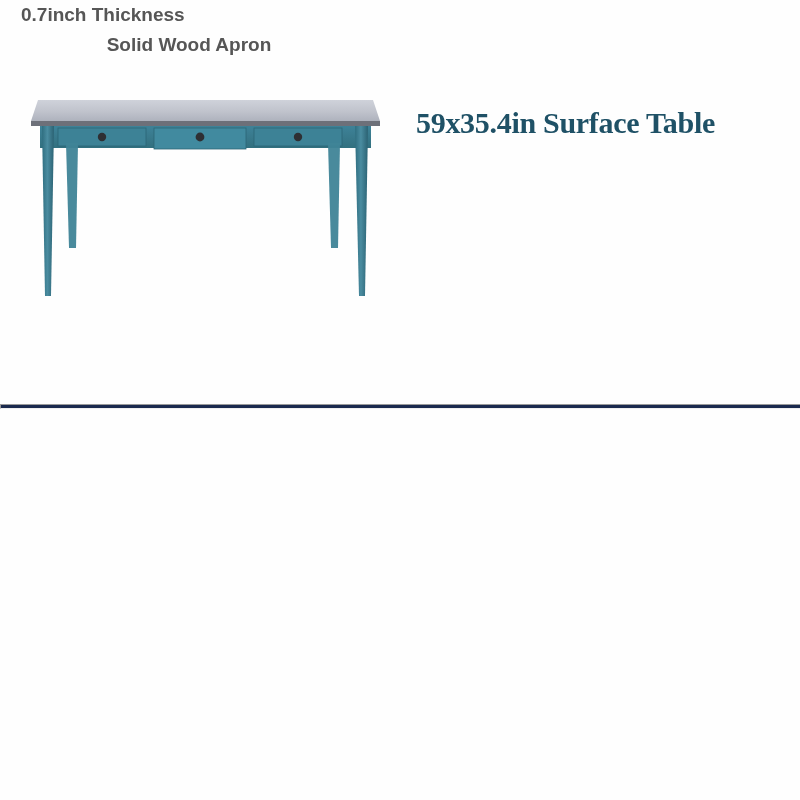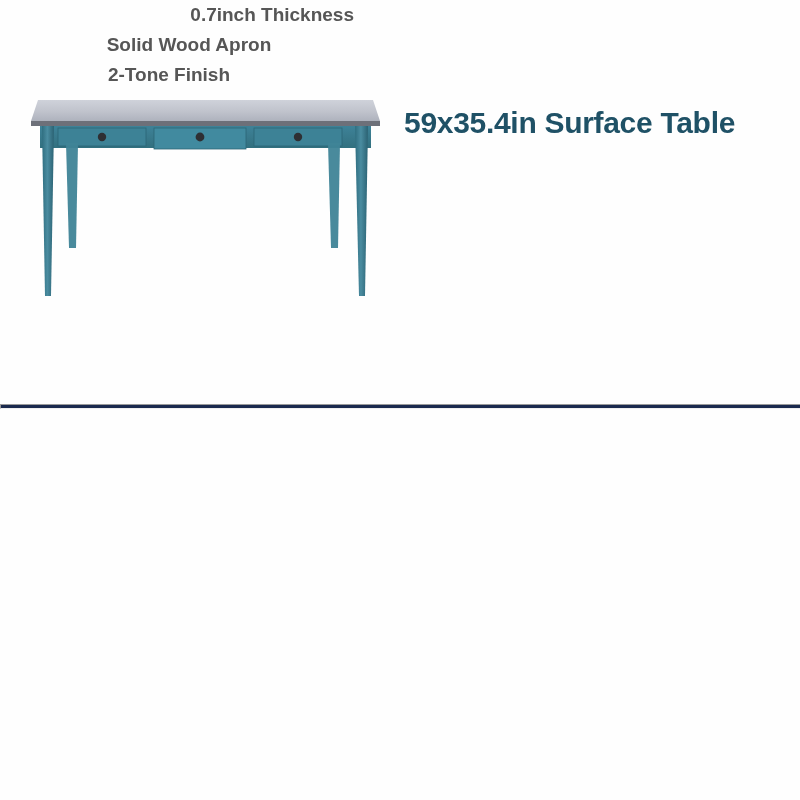--- a/index.html
+++ b/index.html
@@ -43,36 +43,37 @@
 
   
   .headline {
     position: absolute;
     color: #1f5166;
     font-weight: bold;
     letter-spacing: -0.3px;
     white-space: nowrap;
   }
   #title-top {
-    left: 404px;
+    left: 416px;
     top: 86px;
     font-size: 30px;
+    font-family: Liberation Serif, serif;
   }
   #spec-list {
     left: 404px;
     top: 152px;
     width: 390px;
     text-align: center;
     font-size: 19px;
     line-height: 30px;
     color: #565656;
     font-weight: bold;
   }
   #spec-list div { white-space: nowrap; }
-  #spec-0 { text-align: right; padding-right: 36px; }
+  #spec-0 { text-align: left; padding-right: 36px; padding-left: 21px; }
   #spec-1 { padding-right: 12px; }
   #spec-2 { text-align: center; padding-right: 52px; }
 
   
   .table-art { position: absolute; }
   #table-front { left: 18px;  top: 88px;  width: 375px; height: 218px; }
 
   svg { display: block; overflow: visible; }
 </style>
 </head>
@@ -126,21 +127,20 @@
           <polygon points="337,38 350,38 347,208 341,208" fill="url(#legGrad)"></polygon>
         </g>
       </svg>
     </div>
 
     <h1 class="headline" id="title-top">59x35.4in Surface Table</h1>
 
     <div id="spec-list">
       <div id="spec-0">0.7inch Thickness</div>
       <div id="spec-1">Solid Wood Apron</div>
-      <div id="spec-2">2-Tone Finish</div>
     </div>
   </section>
 
   <hr class="divider">
 
   <section class="panel" id="panel-bottom">
 
     
 
     

